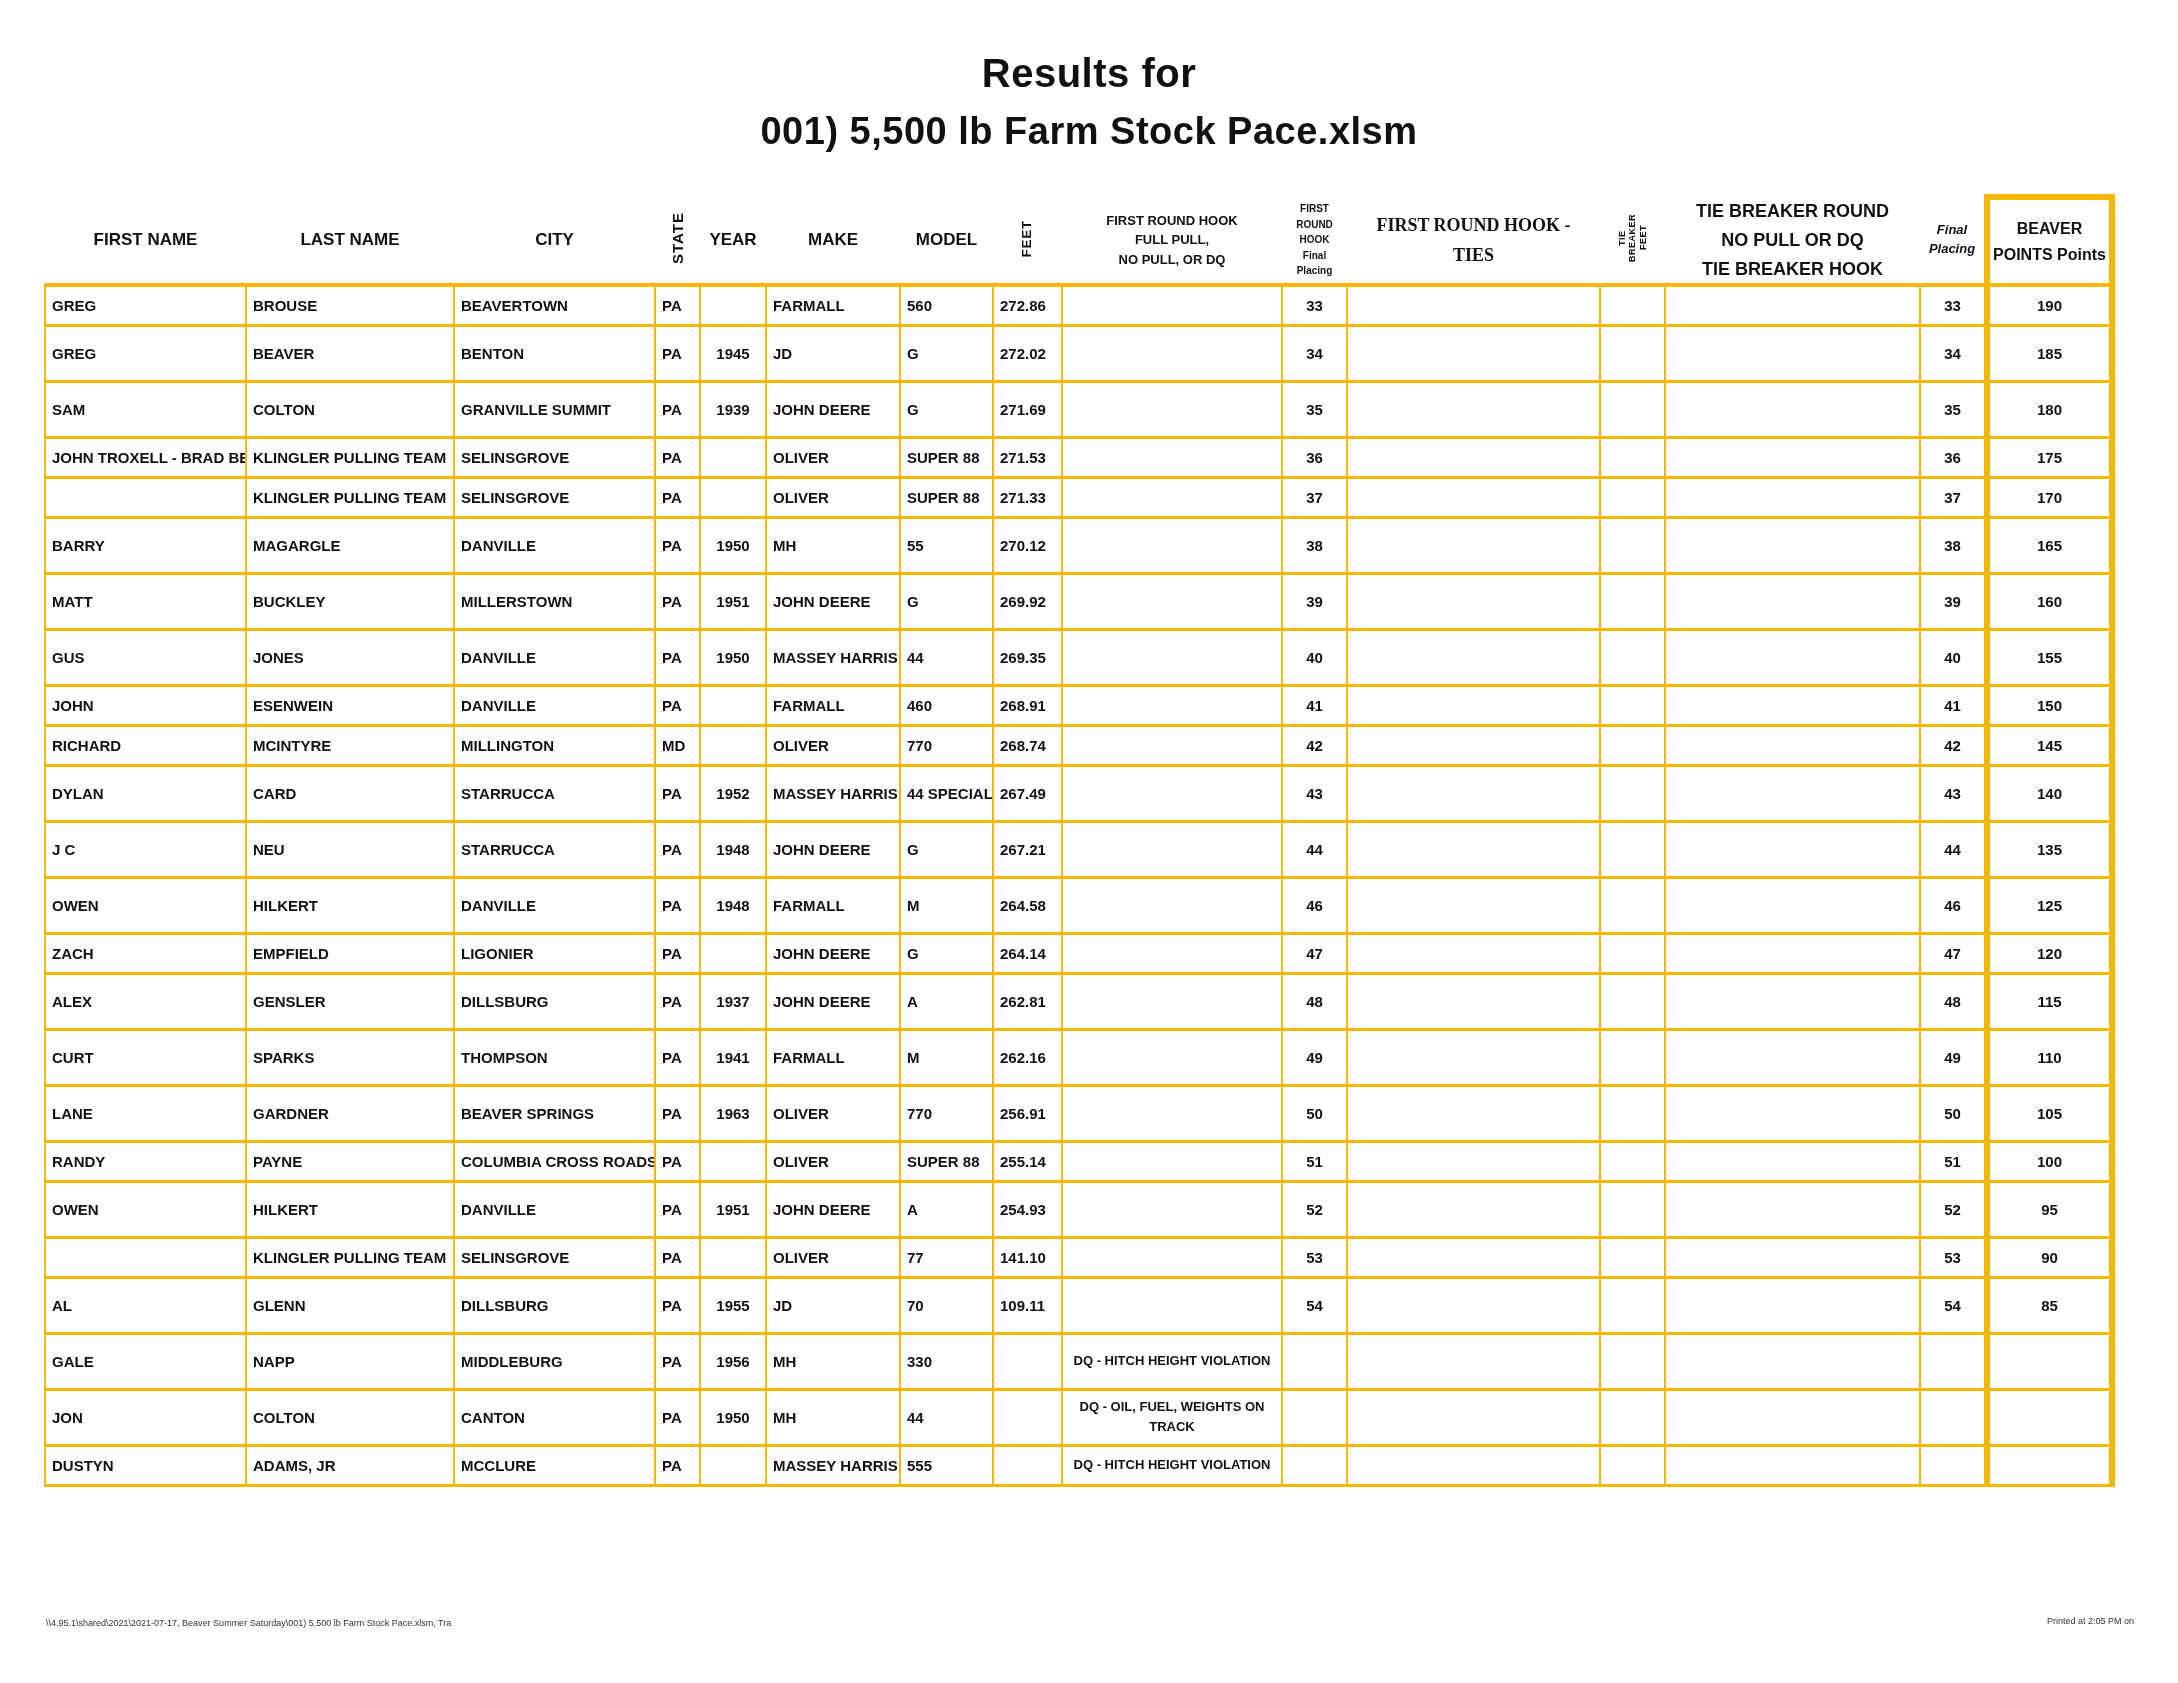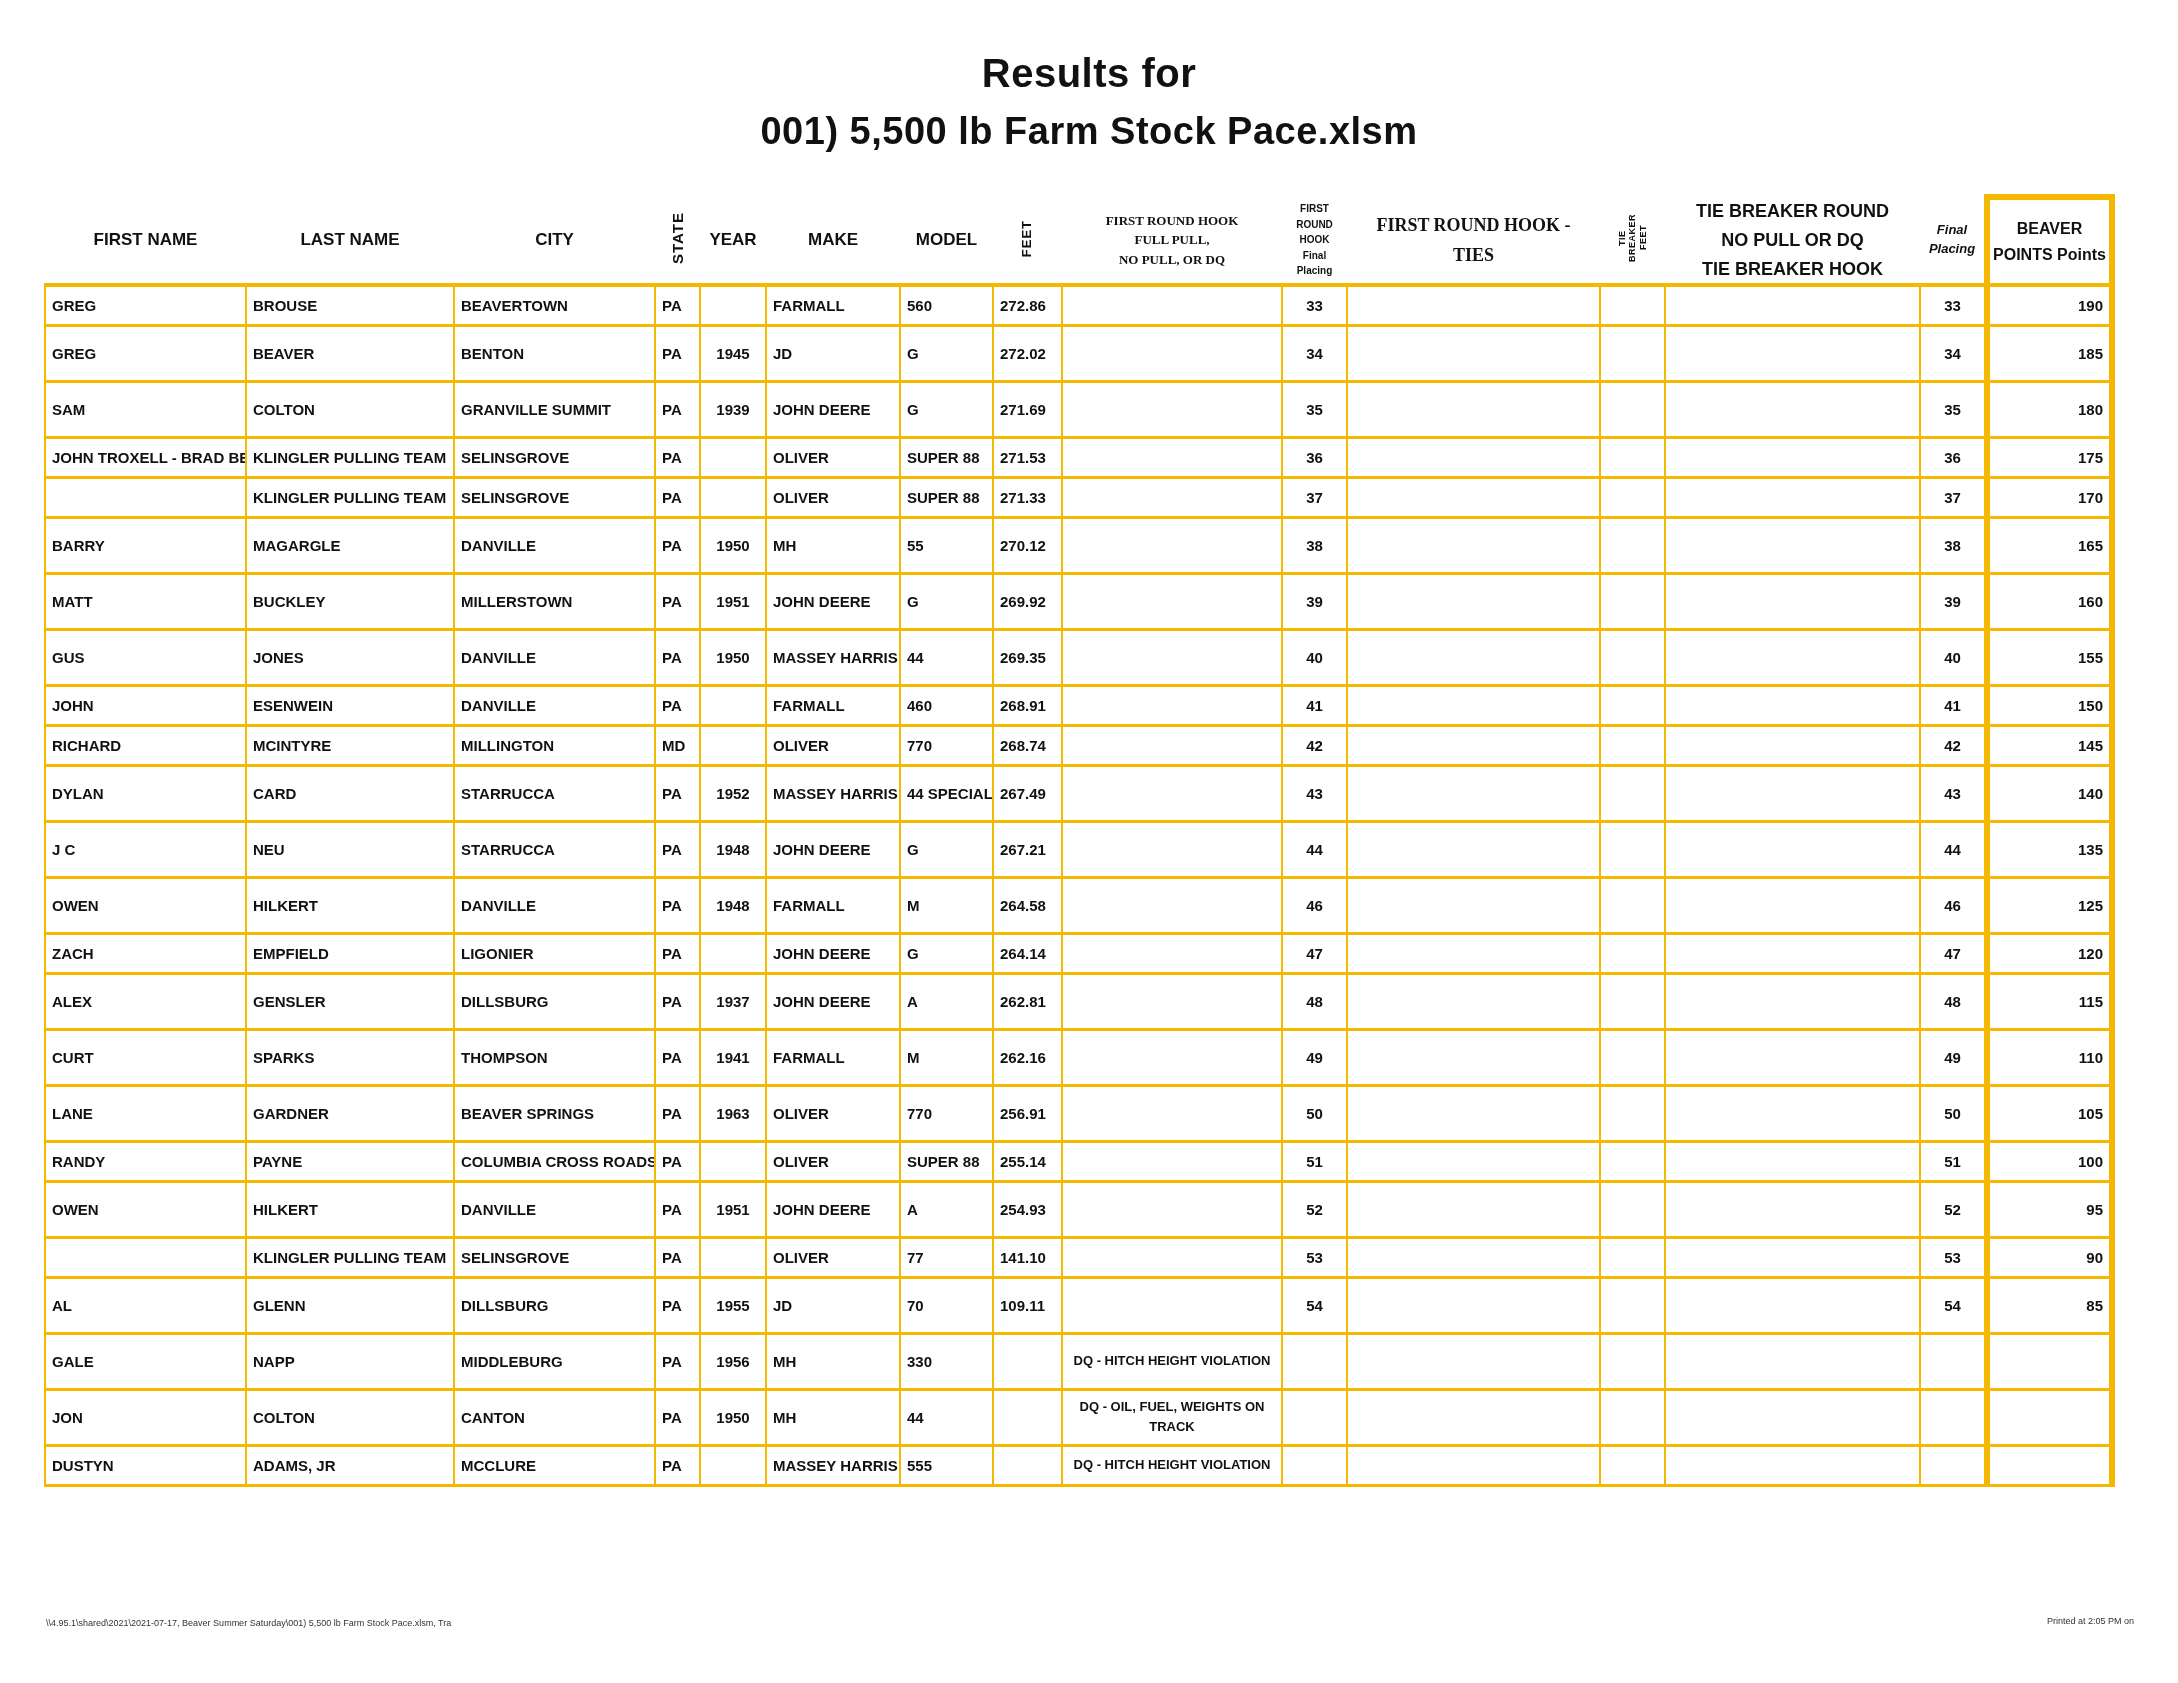--- a/index.html
+++ b/index.html
@@ -21,21 +21,21 @@
   }
   #results-table th, #results-table td { overflow:hidden; }
 
   
   thead th {
     height:77px; vertical-align:middle; text-align:center;
     font-weight:bold; border:none; border-bottom:4px solid var(--gold);
     padding:0 2px; white-space:pre-line;
   }
   thead th.h-main     { font-size:17px; }
-  thead th.h-frresult { font-size:13px; line-height:1.5;font-family:Liberation Serif, serif; }
+  thead th.h-frresult { font-size:13px; line-height:1.5; }
   thead th.h-frplacing{ font-size:10px; line-height:1.55; }
   thead th.h-ties     { font-size:18px; line-height:1.7;font-family:Liberation Serif, serif; }
   thead th.h-tbround  { font-size:18px; line-height:1.6; }
   thead th.h-final    { font-size:13px; line-height:1.45;font-style:italic; }
   thead th.h-beaver   { font-size:16px; line-height:1.6;
                         border-top:6px solid var(--gold);
                         border-left:6px solid var(--gold);
                         border-right:6px solid var(--gold); }
   .vert {
     display:inline-block; writing-mode:vertical-rl; transform:rotate(180deg);
@@ -53,21 +53,21 @@
     padding:0 6px; white-space:nowrap;
   }
   tbody td:nth-child(1), tbody td:nth-child(2), tbody td:nth-child(3),
   tbody td:nth-child(4), tbody td:nth-child(6), tbody td:nth-child(7) { text-align:left; }
   tbody td:nth-child(5)  { text-align:center; padding:18px 2px; }
   tbody td:nth-child(8)  { text-align:right; padding-right:24px; }
   tbody td:nth-child(9)  { text-align:center; font-size:13px; line-height:1.6;
                            white-space:normal; padding:0 10px; }
   tbody td:nth-child(10), tbody td:nth-child(14), tbody td:nth-child(15) { text-align:center; }
   tbody td:nth-child(11), tbody td:nth-child(12), tbody td:nth-child(13) { text-align:left; }
-  tbody td:nth-child(15) { border-left:6px solid var(--gold); border-right:6px solid var(--gold);text-align:right; }
+  tbody td:nth-child(15) { border-left:6px solid var(--gold); border-right:6px solid var(--gold); }
 
   
   #footer-left  { position:absolute; left:46px;  top:1618px; font-size:9px; color:#333; }
   #footer-right { position:absolute; right:44px; top:1616px; font-size:9px; color:#333; text-align:right; }
 </style>
 </head>
 <body>
 
 <div id="page">
 

